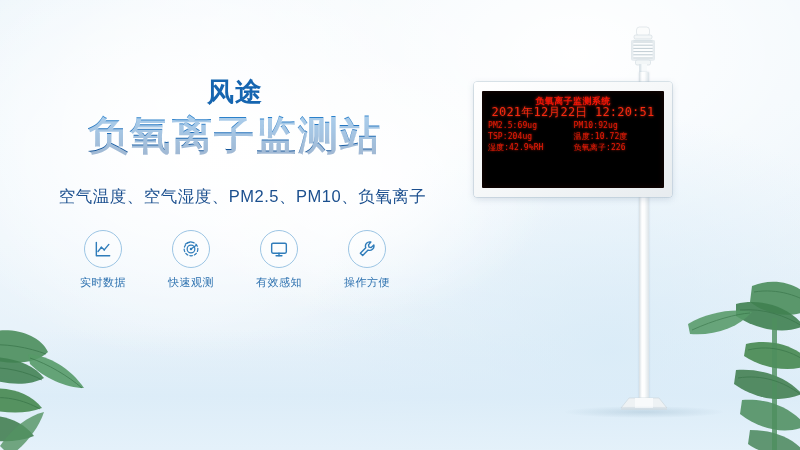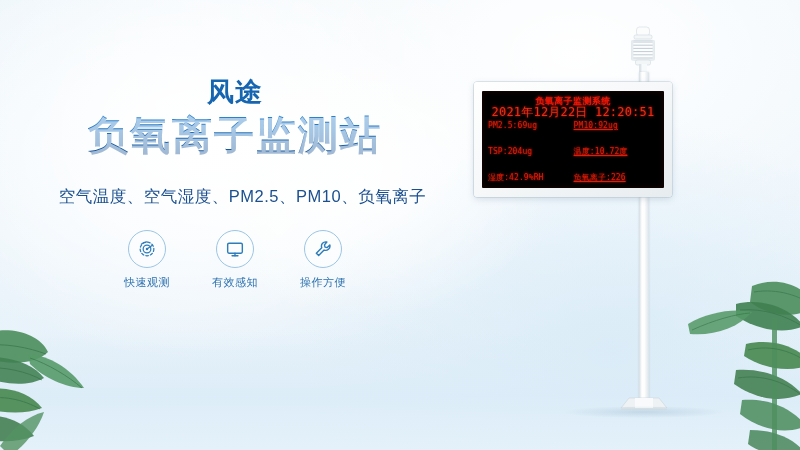--- a/index.html
+++ b/index.html
@@ -118,26 +118,26 @@
   }
   #led-title {
     text-align:center; color:#f01406; font-size:9px; font-weight:bold;
     letter-spacing:.4px; text-shadow:0 0 3px rgba(255,40,20,.85);
     line-height:11px;
   }
   #led-datetime {
     text-align:center; color:#f42a10; font-size:12px; letter-spacing:.2px;
     text-shadow:0 0 3px rgba(255,50,25,.8); line-height:11px; margin-bottom:2px;
   }
-  #led-grid { display:grid; grid-template-columns:48% 52%; row-gap:15px; }
+  #led-grid { display:grid; grid-template-columns:48% 52%; row-gap:0; }
   .led-cell {
     color:#e81a06; font-size:8px; letter-spacing:.1px; line-height:11px;
     text-shadow:0 0 2.5px rgba(255,40,15,.8); white-space:nowrap;
   }
-  .led-cell.c2 { padding-left:4px;text-decoration:underline; }
+  .led-cell.c2 { padding-left:4px; }
 </style>
 </head>
 <body>
 
 <div id="stage">
 
   <div class="bg-wash-a"></div>
   <div class="bg-wash-b"></div>
   <div class="bg-haze"></div>
   <div class="bg-ground"></div>
@@ -153,20 +153,31 @@
       </svg>
       <span class="brand-text">风途</span>
     </div>
 
     <div id="main-title">负氧离子监测站</div>
 
     <div id="subtitle">空气温度、空气湿度、PM2.5、PM10、负氧离子</div>
 
     <div id="features">
 
+      <div class="feature">
+        <span class="ring">
+          <svg width="20" height="20" viewBox="0 0 24 24" fill="none" stroke="#2f7cba" stroke-width="1.7" stroke-linecap="round" stroke-linejoin="round">
+            <path d="M4 4v16h16"></path>
+            <polyline points="6,15 10,10 13.5,13 19,6.5"></polyline>
+            <circle cx="10" cy="10" r="1.1" fill="#2f7cba" stroke="none"></circle>
+            <circle cx="13.5" cy="13" r="1.1" fill="#2f7cba" stroke="none"></circle>
+          </svg>
+        </span>
+        <span class="flabel">实时数据</span>
+      </div>
 
       <div class="feature">
         <span class="ring">
           <svg width="20" height="20" viewBox="0 0 24 24" fill="none" stroke="#2f7cba" stroke-width="1.5" stroke-linecap="round">
             <circle cx="12" cy="12" r="8.2" stroke-dasharray="3 2.6"></circle>
             <circle cx="12" cy="12" r="4.6"></circle>
             <circle cx="12" cy="12" r="1.5" fill="#2f7cba" stroke="none"></circle>
             <path d="M12 12 L18.4 7.4"></path>
             <path d="M5.2 6.2 A9 9 0 0 1 12 3.4"></path>
           </svg>

